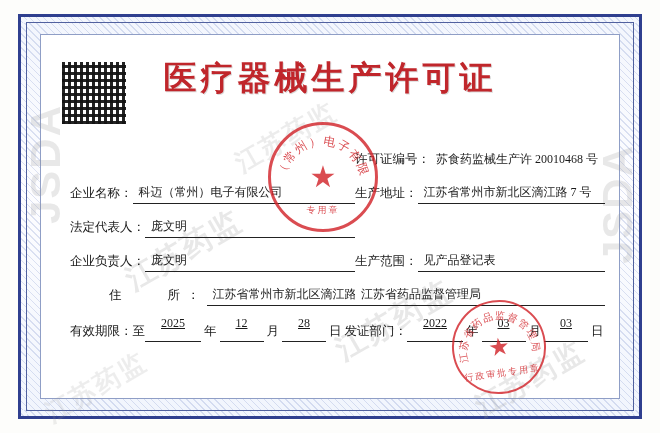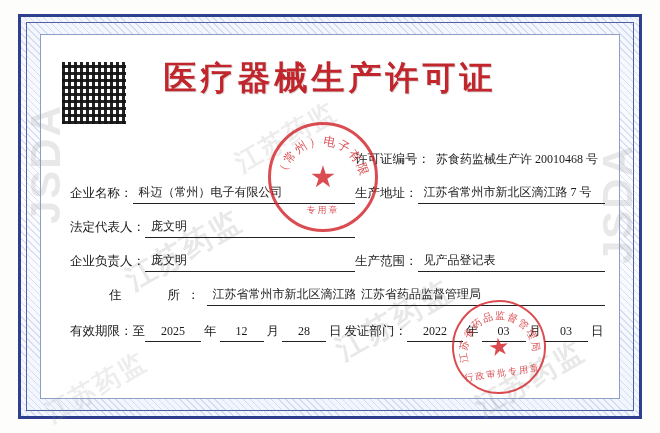--- a/index.html
+++ b/index.html
@@ -177,22 +177,23 @@
     height: 30px;
     margin-top: 6px;
   }
   .dcell { display: flex; align-items: flex-end; justify-content: space-between; }
   .dcell.left { width: 285px; }
   .dcell.right { flex: 1; }
   .seg {
     border-bottom: 1px solid #222;
     min-width: 34px;
     text-align: center;
-    padding: 0 5px 2px 5px;
+    padding: 0 5px 10px 5px;
     font-size: 12px;
+    text-decoration: underline;
   }
   .seg.wide { min-width: 46px; }
   .unit {
     padding: 0 3px 2px 3px;
     font-size: 12.5px;
   }
 
   
   .seal {
     position: absolute;

